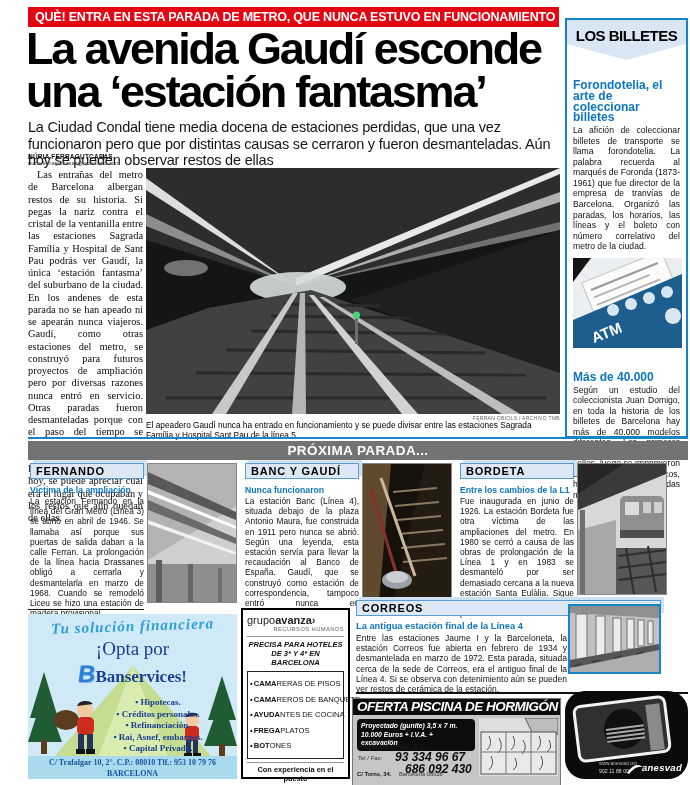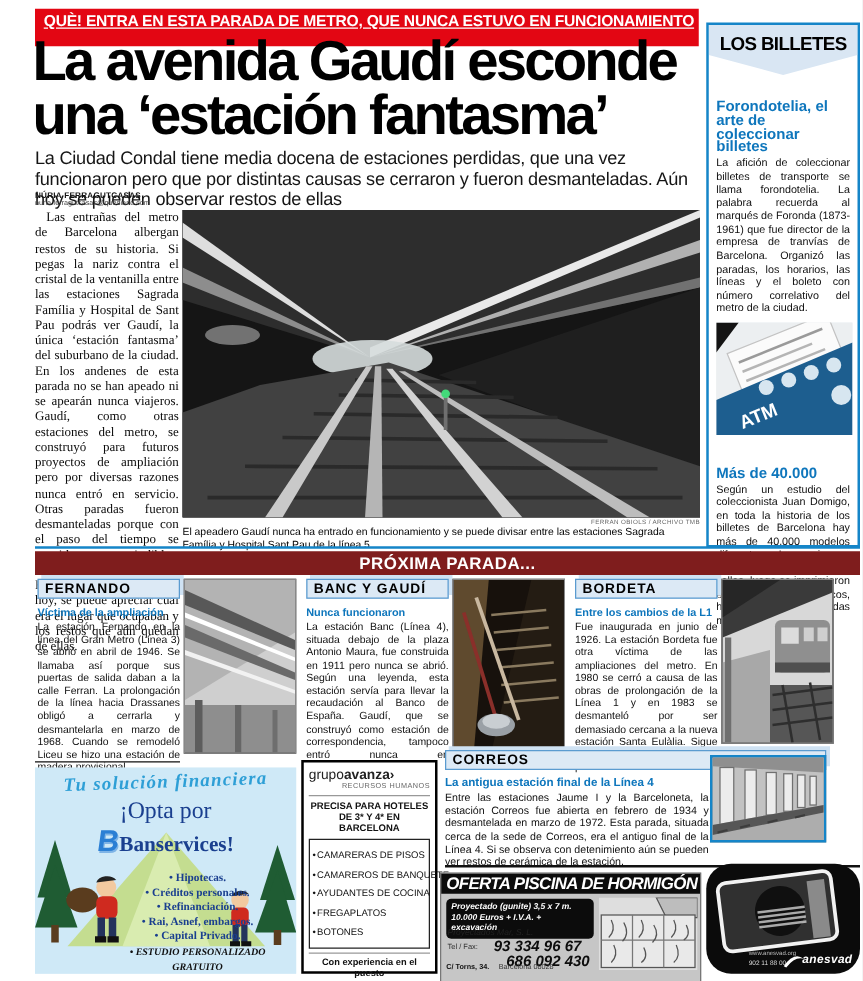--- a/index.html
+++ b/index.html
@@ -36,21 +36,21 @@
     clip-path:polygon(0 0,100% 0,100% 60%,50% 100%,0 60%);
   }
   .sb-title { font-size:15px; font-weight:900; letter-spacing:-0.5px; color:#000; }
   .sb-pad { padding:0 6px; }
   .sb-h { color:#0e76bc; font-weight:bold; font-size:12px; line-height:10.8px; margin-top:20px; }
   .sb-p { font-size:8.6px; line-height:10.55px; margin-top:2px; color:#101010; text-align:justify; }
 
   
   .rule-blue { background:#1585c8; }
   .nextbar {
-    background:#7f1d1d; color:#fff; font-weight:900; font-size:13.5px;
+    background:#737373; color:#fff; font-weight:900; font-size:13.5px;
     text-align:center; line-height:19px; letter-spacing:0.4px;
   }
   .st-label {
     background:#dce9f5; border:1px solid #5a9bd0; box-shadow:3px -3px 0 #cfe2f3;
     font-weight:bold; font-size:11px; letter-spacing:0.8px; color:#000;
     padding:1px 0 0 5px; height:16px;
   }
   .st-h { color:#0e76bc; font-weight:bold; font-size:8.7px; line-height:10px; }
   .st-p { font-size:8.35px; line-height:10.2px; text-align:justify; color:#101010; margin-top:1px; }
   .st-photo { border:1px solid #888; background:#222; }
@@ -74,25 +74,25 @@
   .ban-foot {
     background:#a9daee; color:#1a56a0; font-family:"Liberation Serif", serif;
     font-weight:bold; font-size:8px; line-height:10.5px; text-align:center; padding-top:2px;
   }
 
   
   .ad-av { background:#fff; border:2px solid #000000; padding:4px 4px 0 4px; }
   .av-logo { font-size:11px; color:#222; }
   .av-logo b { font-weight:900; }
   .av-logo-sub { font-size:5.8px; color:#666; text-align:right; letter-spacing:0.4px; }
-  .av-head { font-size:7.6px; font-weight:bold; text-align:center; line-height:9px; margin-top:4px; border-top:1px solid #999; padding-top:3px; }
+  .av-head { font-size:7.6px; font-weight:bold; text-align:center; line-height:9px; margin-top:4px; border-top:1px solid #999; padding-top:3px;font-style:italic; }
   .av-box { border:1px solid #222; margin-top:4px; padding:4px 2px; }
   .av-item { font-size:7.6px; line-height:15.5px; white-space:nowrap; }
   .av-item::before { content:"•"; font-weight:900; margin-right:1px; }
-  .av-item b { font-weight:400; }
+  .av-item b { font-weight:700; }
   .av-note { font-size:7.4px; font-weight:bold; text-align:center; margin-top:3px; border-top:1px solid #999; padding-top:2px;}
   .av-foot { background:#000; color:#fff; font-size:6.2px; line-height:7.8px; text-align:center; margin-top:3px; padding:3px 2px; font-weight:bold; }
 
   
   .ad-pis { background:#c6c6c6; border:1px solid #777; }
   .pis-head { background:#0c0c0c; color:#fff; font-weight:900; font-size:13.5px; letter-spacing:-0.5px; line-height:16px; padding-left:4px; font-style:italic; white-space:nowrap; }
   .pis-box { background:#0c0c0c; color:#fff; border-radius:4px; font-weight:bold; font-style:italic; font-size:6.8px; line-height:8.5px; padding:3px 4px; }
   .pis-co { font-style:italic; font-size:6.8px; color:#222; }
   .pis-tel-lab { font-size:6px; color:#333; }
   .pis-tel { font-style:italic; font-weight:bold; font-size:12px; color:#0c0c0c; line-height:12px; }
@@ -109,21 +109,21 @@
   .an-bar { background:#cfcfcf; height:2px; margin:2px 6px; opacity:0.8; }
   .an-brand { color:#fff; font-weight:bold; font-style:italic; font-size:9.5px; letter-spacing:0.3px; }
   .an-phone { color:#ddd; font-size:5.2px; }
   .an-url { color:#bbb; font-size:4.8px; }
 </style>
 </head>
 <body>
 
 <div class="page">
 
-  <div class="abs kicker" style="left:28px; top:7px; width:531px; height:30px;text-decoration:underline;">QUÈ! ENTRA EN ESTA PARADA DE METRO, QUE NUNCA ESTUVO EN FUNCIONAMIENTO</div>
+  <div class="abs kicker" style="left:28px; top:7px; width:531px; height:20px;">QUÈ! ENTRA EN ESTA PARADA DE METRO, QUE NUNCA ESTUVO EN FUNCIONAMIENTO</div>
 
   <div class="abs headline" style="left:26px; top:27px; width:536px;">
     <div>La avenida Gaudí esconde</div>
     <div>una ‘estación fantasma’</div>
   </div>
 
   <div class="abs standfirst" style="left:28px; top:119px; width:532px;">La Ciudad Condal tiene media docena de estaciones perdidas, que una vez funcionaron pero que por distintas causas se cerraron y fueron desmanteladas. Aún hoy se pueden observar restos de ellas</div>
 
   <div class="abs" style="left:28px; top:153px; width:120px;">
     <div class="byline-name">NÚRIA FERRAGUTCASAS</div>
@@ -342,20 +342,24 @@
       <span class="ban-b">B</span><span class="ban-brand">Banservices!</span>
     </div>
     <div class="abs ban-items" style="left:55px; top:83px; width:150px;">
       <div>• Hipotecas.</div>
       <div>• Créditos personales.</div>
       <div>• Refinanciación.</div>
       <div>• Rai, Asnef, embargos.</div>
       <div>• Capital Privado.</div>
       <div class="ban-hi">• ESTUDIO PERSONALIZADO GRATUITO</div>
     </div>
+    <div class="abs ban-foot" style="left:0; bottom:0; width:209px; height:23px;">
+      <div>C/ Trafalgar 10, 2°. C.P.: 08010 Tlf.: 953 10 79 76 BARCELONA</div>
+
+    </div>
   </div>
 
   <div class="abs ad-av" style="left:241px; top:608px; width:109px; height:171px;">
     <div class="av-logo"><span>grupo</span><b>avanza</b><b>›</b></div>
     <div class="av-logo-sub">RECURSOS HUMANOS</div>
     <div class="av-head">PRECISA PARA HOTELES DE 3* Y 4* EN BARCELONA</div>
     <div class="av-box">
       <div class="av-item"><b>CAMA</b><span>RERAS DE PISOS</span></div>
       <div class="av-item"><b>CAMA</b><span>REROS DE BANQUETE</span></div>
       <div class="av-item"><b>AYUDA</b><span>NTES DE COCINA</span></div>

